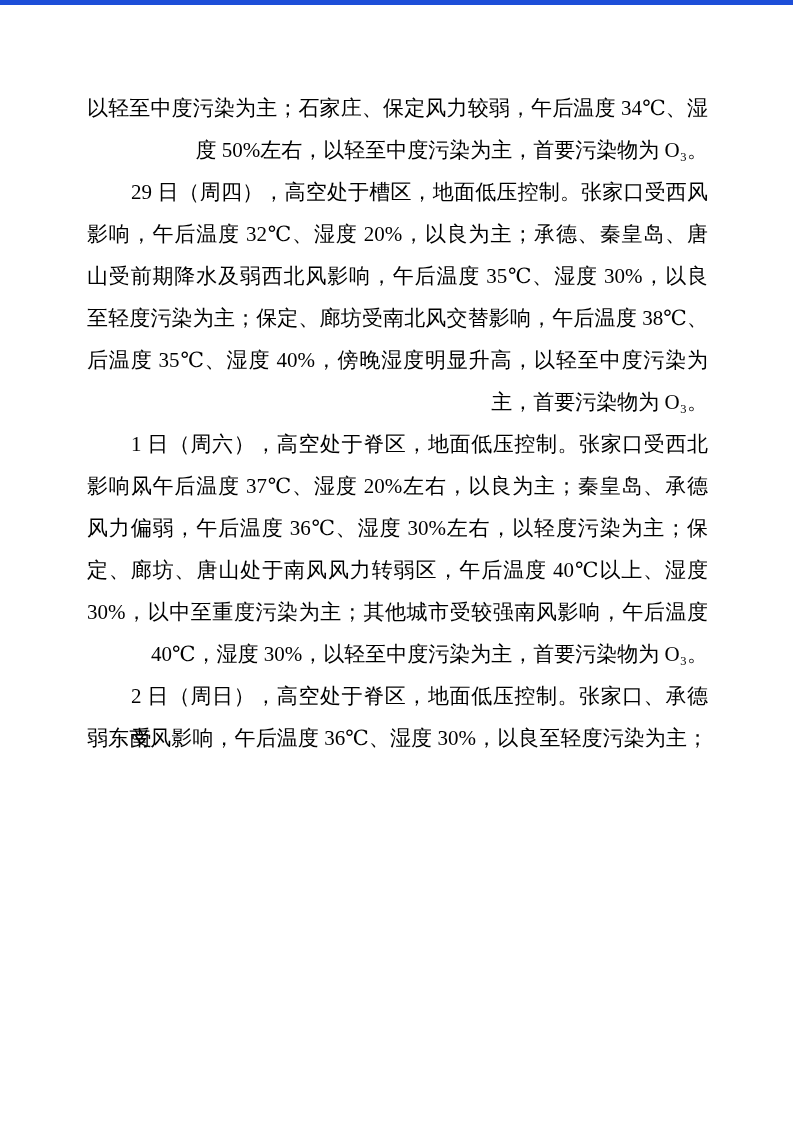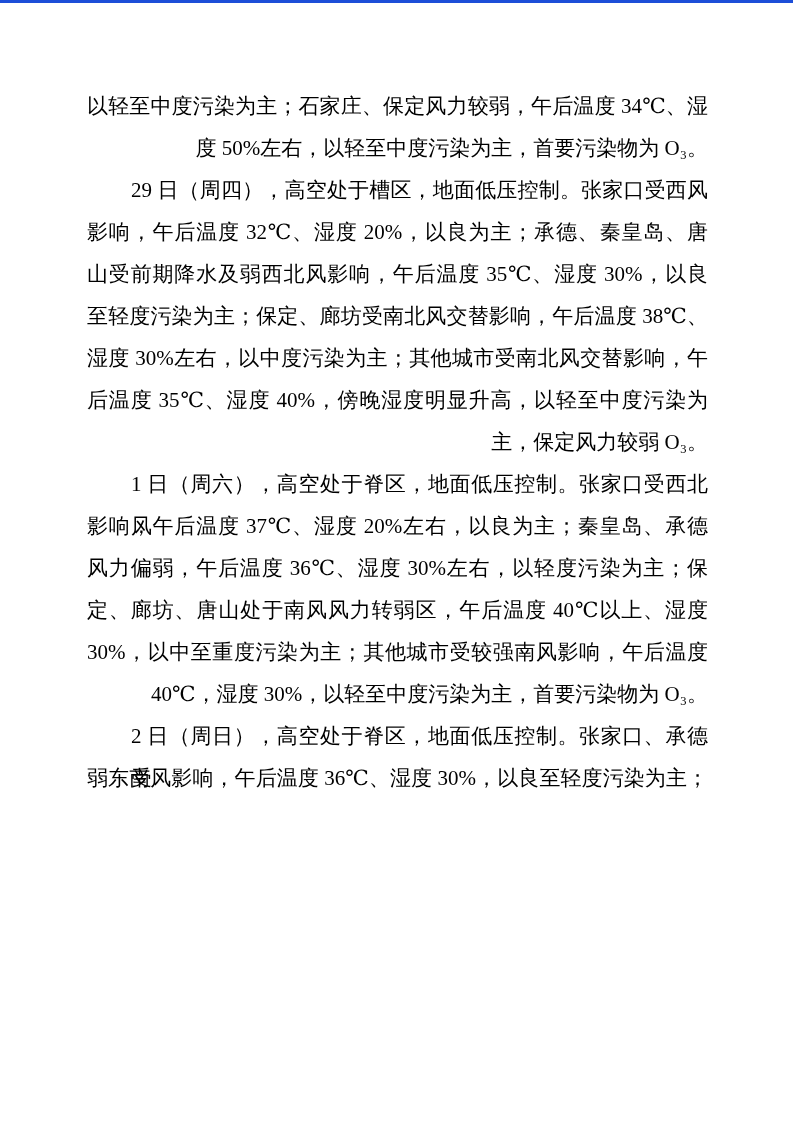--- a/index.html
+++ b/index.html
@@ -11,21 +11,21 @@
     width: 793px;
     height: 1122px;
     background: #ffffff;
     overflow: hidden;
   }
   .page {
     position: relative;
     width: 793px;
     height: 1066px;
     background: #ffffff;
-    border-top: 3px solid #1d4ed8;
+    border-top: 5px solid #1d4ed8;
     box-sizing: border-box;
   }
   .text-body {
     position: absolute;
     left: 87px;
     top: 82px;
     width: 621px;
     font-family: "Liberation Serif", "DejaVu Serif", serif;
     font-size: 21px;
     line-height: 42px;
@@ -64,23 +64,22 @@
     <p class="para">
       <span class="line j">以轻至中度污染为主；石家庄、保定风力较弱，午后温度 34℃、湿</span>
       <span class="line last">度 50%左右，以轻至中度污染为主，首要污染物为 O₃。</span>
     </p>
 
     <p class="para">
       <span class="line j indent">29 日（周四），高空处于槽区，地面低压控制。张家口受西风</span>
       <span class="line j">影响，午后温度 32℃、湿度 20%，以良为主；承德、秦皇岛、唐</span>
       <span class="line j">山受前期降水及弱西北风影响，午后温度 35℃、湿度 30%，以良</span>
       <span class="line j">至轻度污染为主；保定、廊坊受南北风交替影响，午后温度 38℃、</span>
-      <span class="line j">湿度 30%左右，以中度污染为主；其他城市受南北风交替影响，午</span>
       <span class="line j">后温度 35℃、湿度 40%，傍晚湿度明显升高，以轻至中度污染为</span>
-      <span class="line last">主，保定风力较弱 O₃。</span>
+      <span class="line last">主，首要污染物为 O₃。</span>
     </p>
 
 
     <p class="para">
       <span class="line j indent">1 日（周六），高空处于脊区，地面低压控制。张家口受西北风</span>
       <span class="line j">影响，午后温度 37℃、湿度 20%左右，以良为主；秦皇岛、承德</span>
       <span class="line j">风力偏弱，午后温度 36℃、湿度 30%左右，以轻度污染为主；保</span>
       <span class="line j">定、廊坊、唐山处于南风风力转弱区，午后温度 40℃以上、湿度</span>
       <span class="line j">30%，以中至重度污染为主；其他城市受较强南风影响，午后温度</span>
       <span class="line last">40℃，湿度 30%，以轻至中度污染为主，首要污染物为 O₃。</span>

